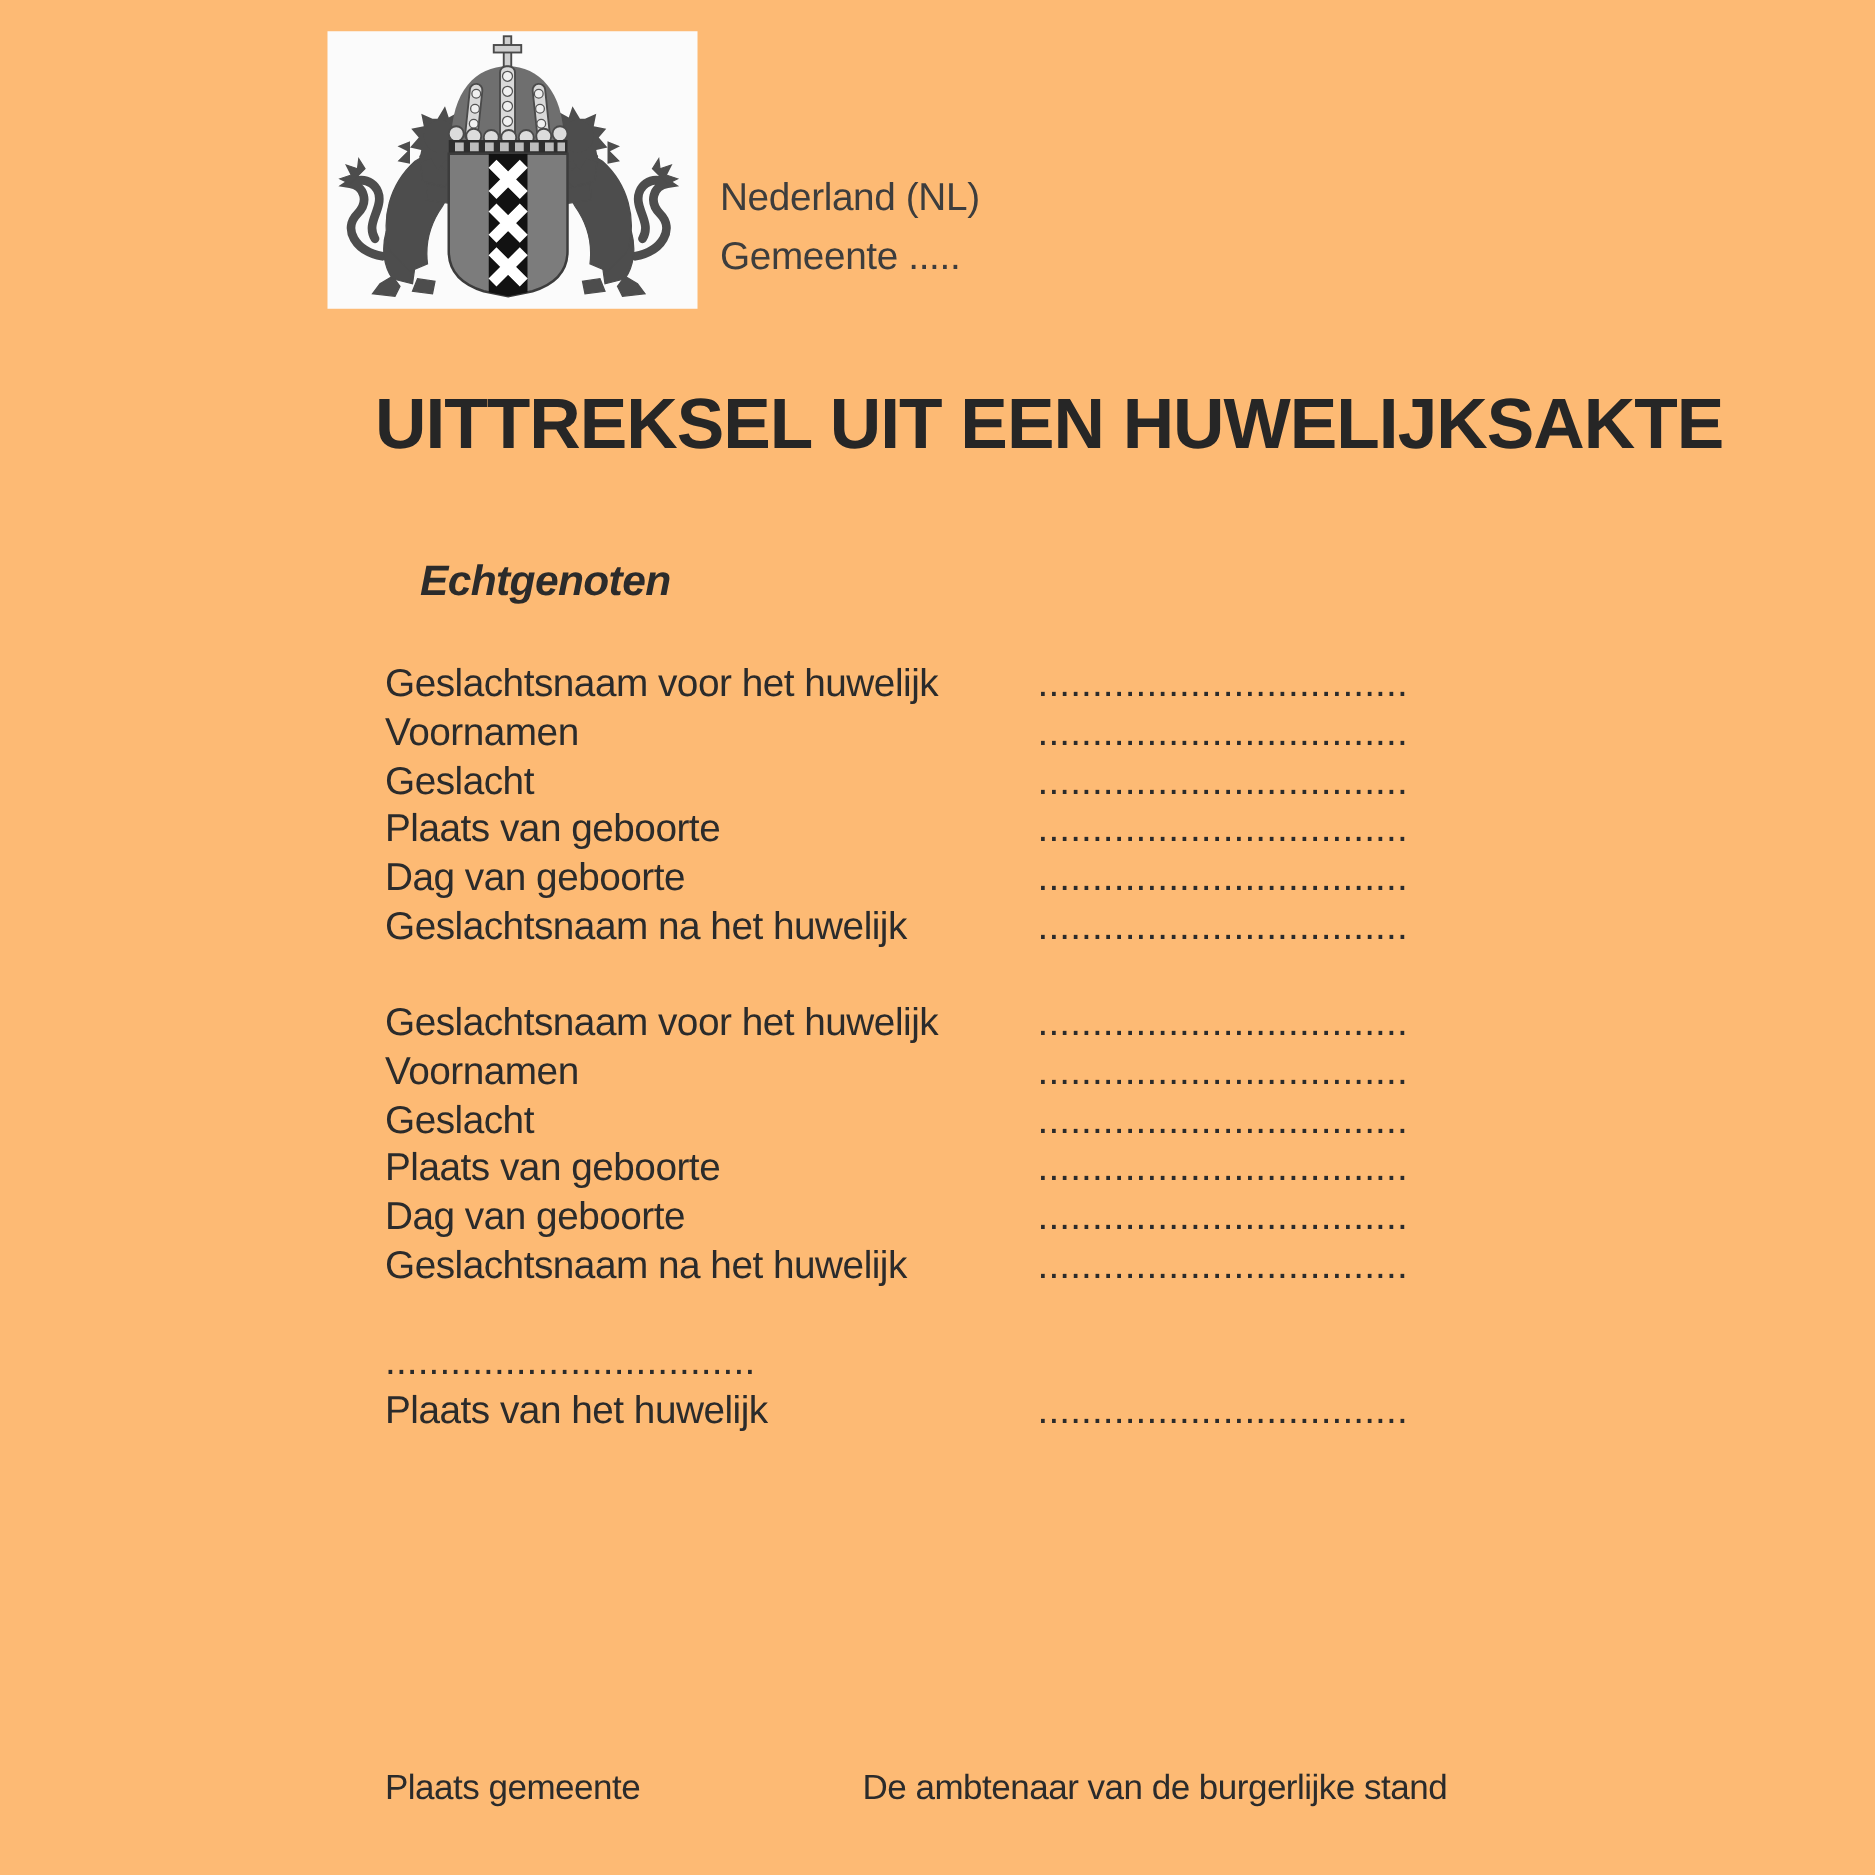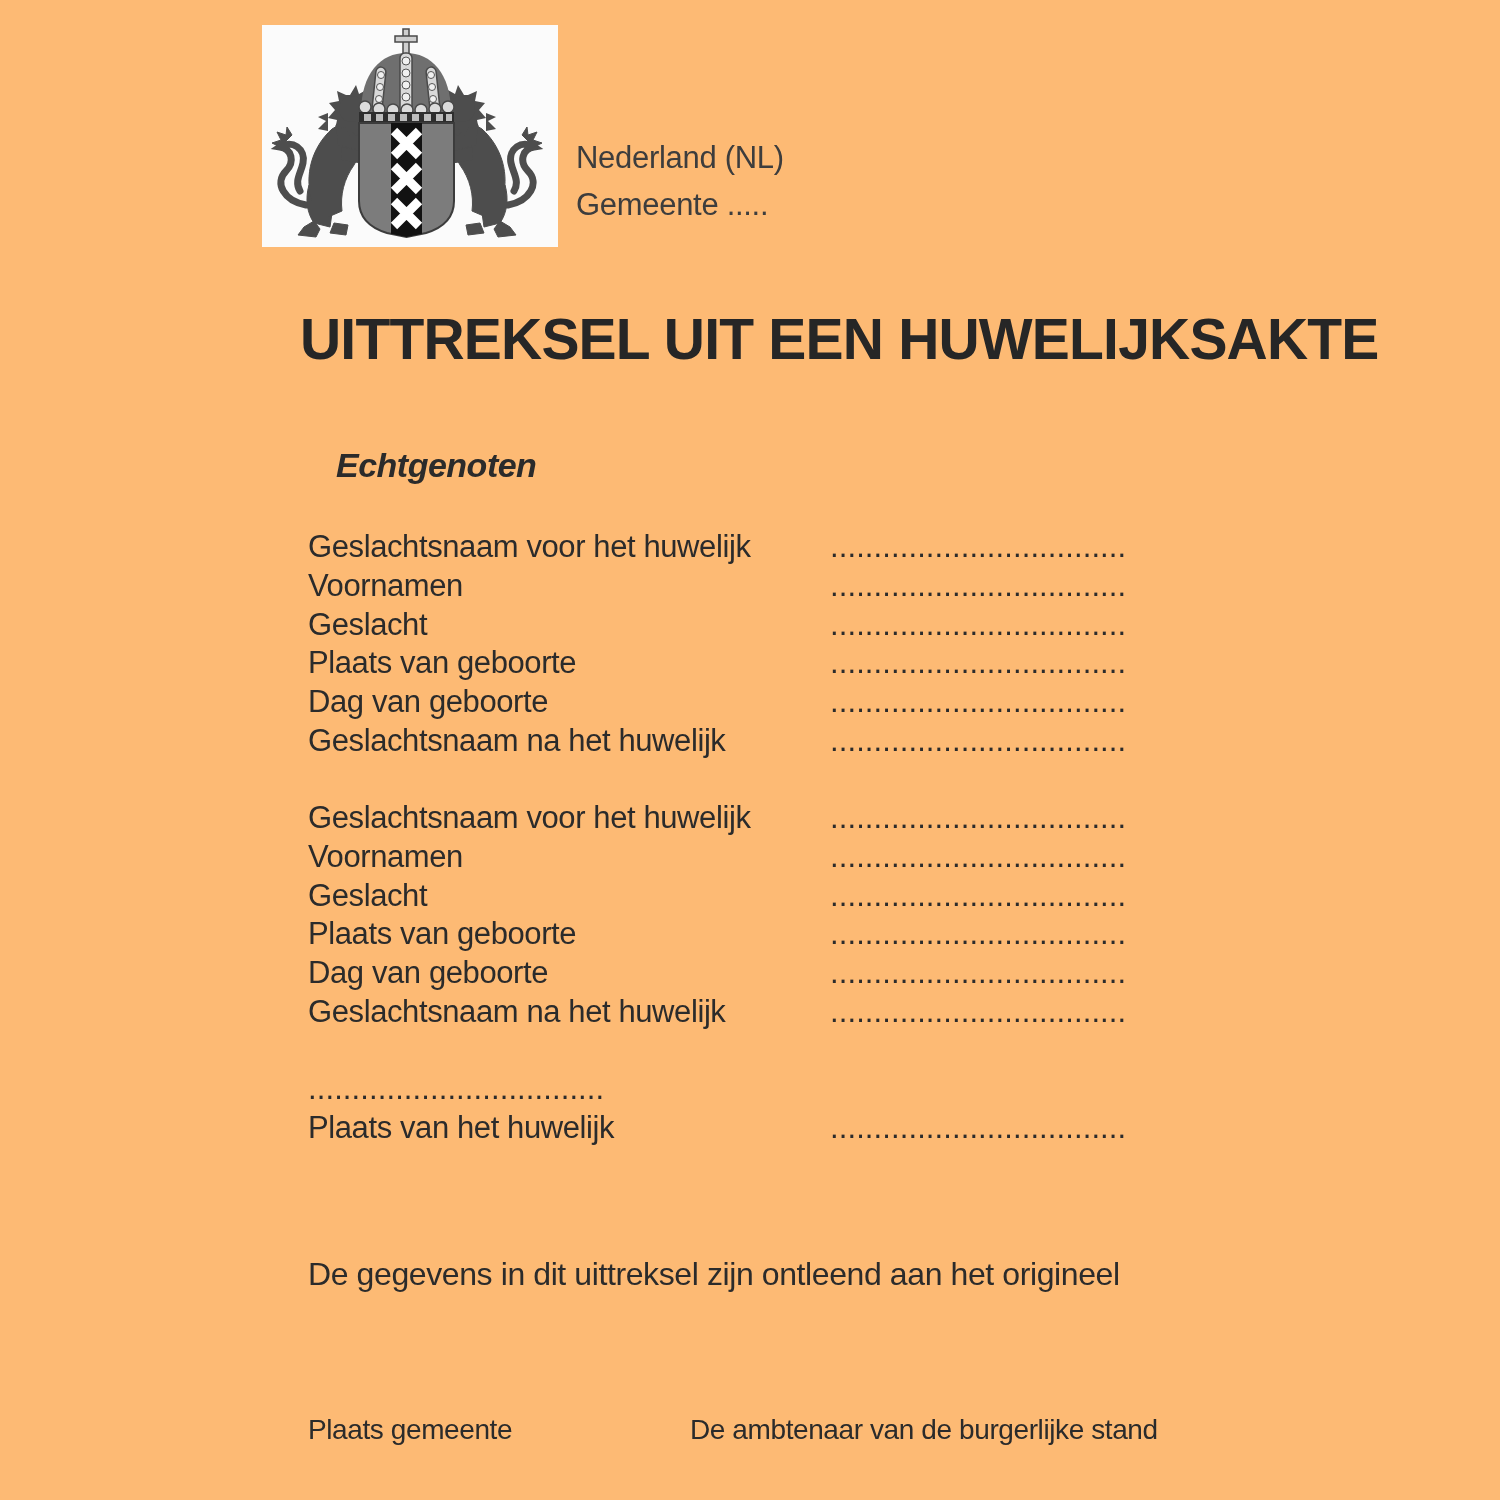--- a/index.html
+++ b/index.html
@@ -302,18 +302,17 @@
     <div class="field-row">
       <span class="field-dots">..................................</span>
     </div>
 
     <div class="field-row">
       <span class="field-label">Plaats van het huwelijk</span>
       <span class="field-dots">..................................</span>
     </div>
   </div>
 
-  <div class="note-line">De gegevens in dit uittreksel zijn ontleend aan het origineel</div>
 
   <div class="footer-place">Plaats gemeente</div>
   <div class="footer-official">De ambtenaar van de burgerlijke stand</div>
 
 </div>
 
 </body></html>

